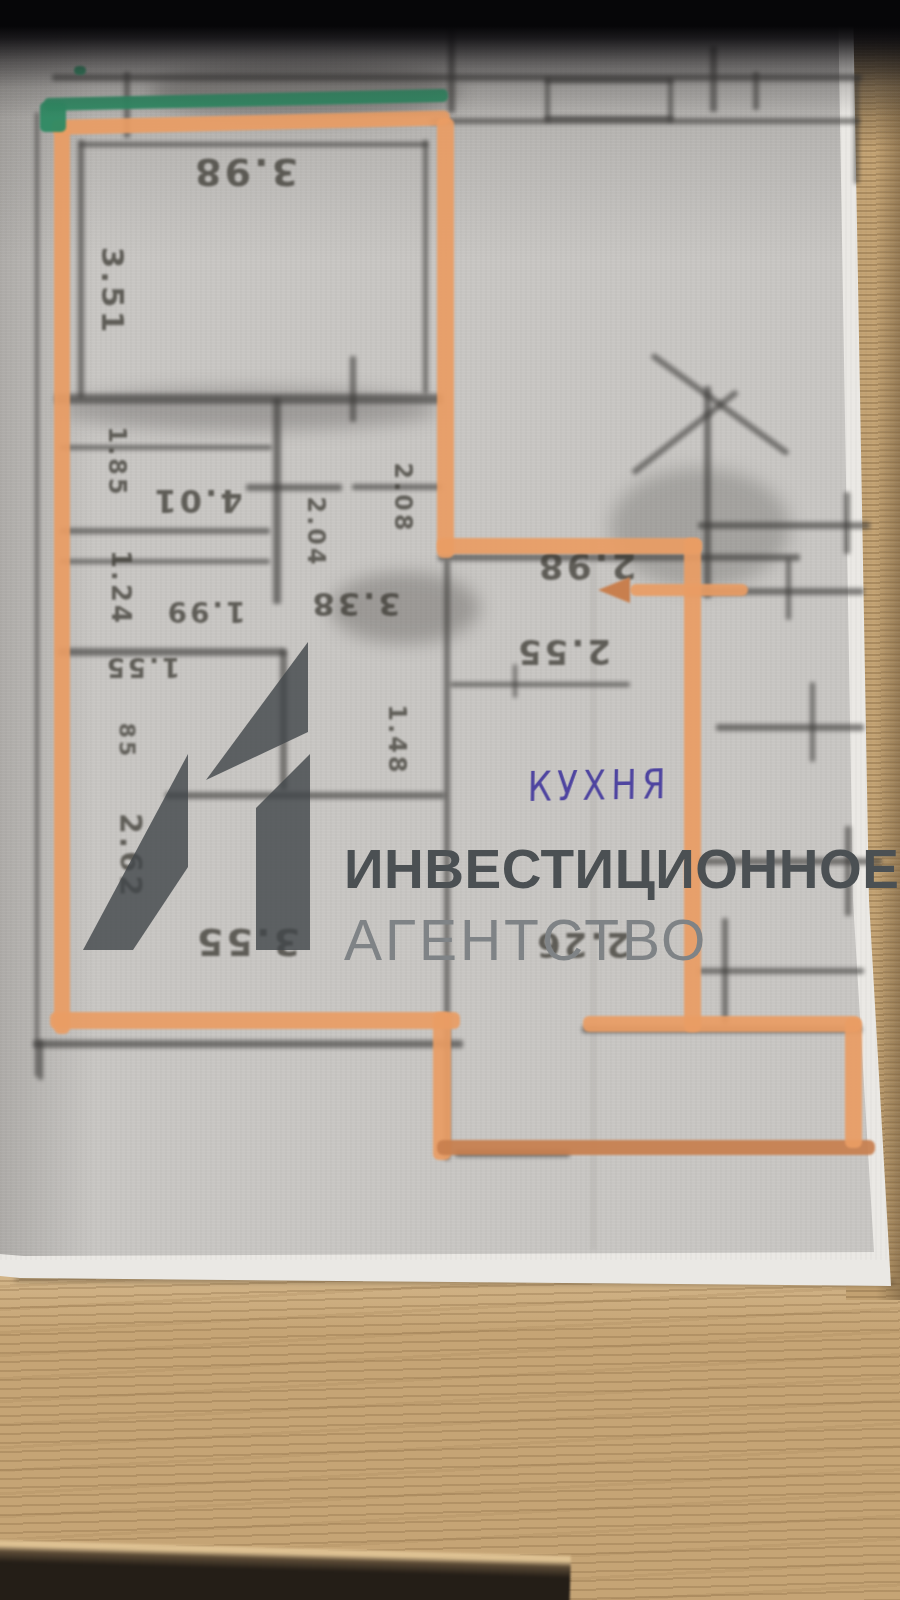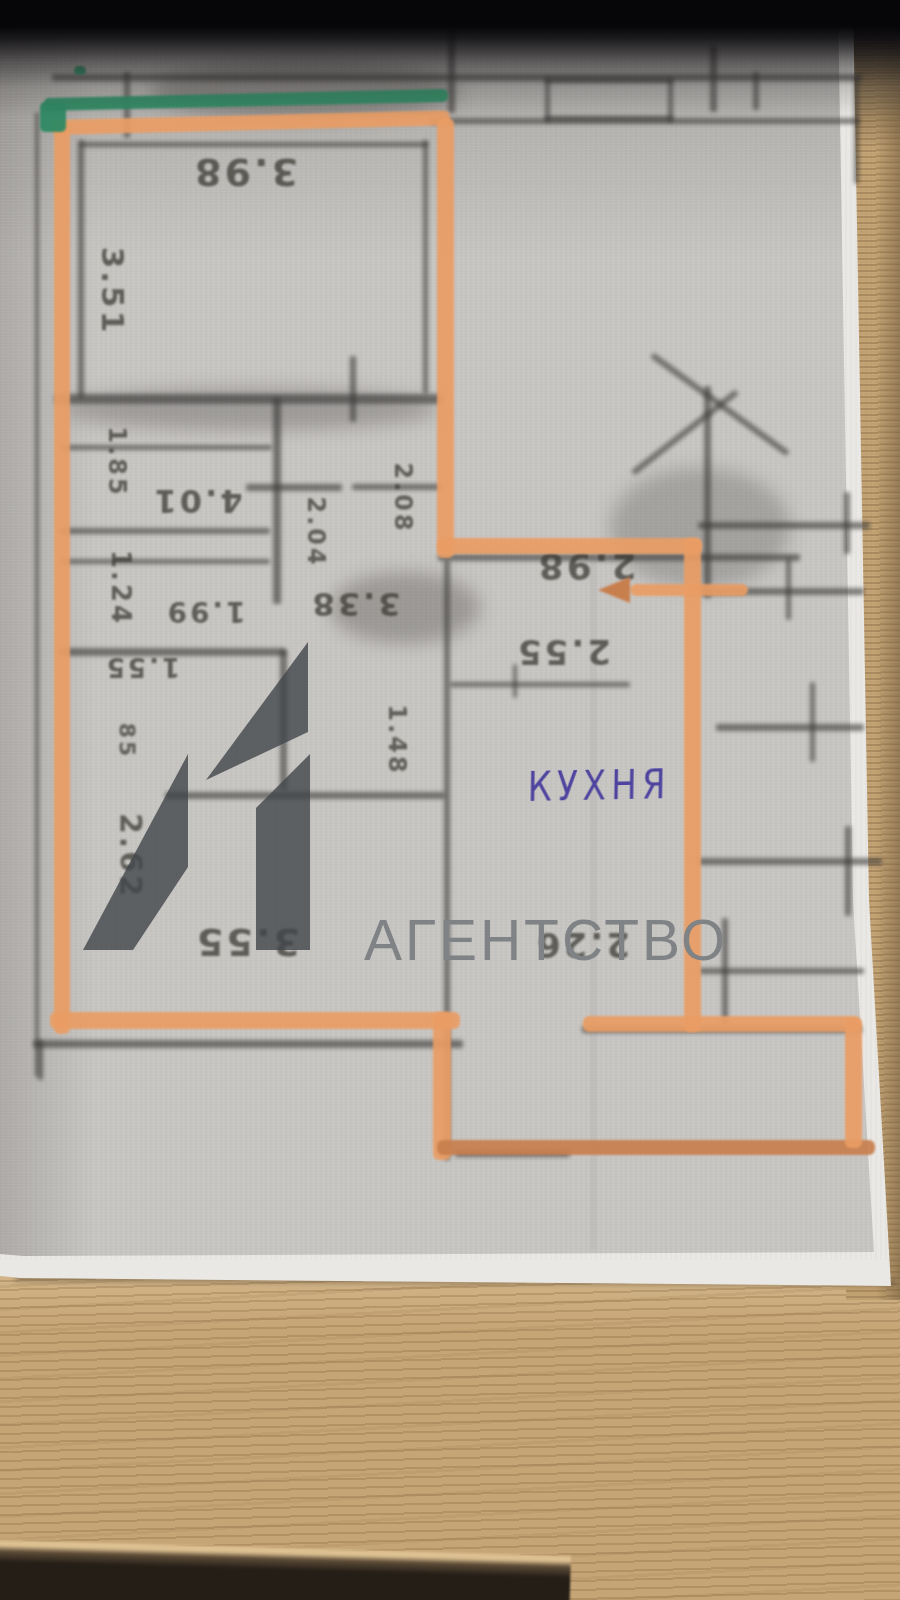--- a/index.html
+++ b/index.html
@@ -80,21 +80,21 @@
     filter:blur(.4px);white-space:nowrap;
   }
   
   #wm-logo{left:48px;top:632px;}
   #wm-line1{
     left:344px;top:842px;font-size:55px;line-height:1;font-weight:700;
     letter-spacing:.5px;color:rgba(66,70,74,.83);white-space:nowrap;
   }
   #wm-line2{
     left:344px;top:912px;font-size:57px;line-height:1;font-weight:400;
-    letter-spacing:3px;color:rgba(124,128,131,.8);white-space:nowrap;margin-left:20px;
+    letter-spacing:3px;color:rgba(124,128,131,.8);white-space:nowrap;
   }
   
   #top-shadow{
     left:0;top:0;width:900px;height:125px;
     background:linear-gradient(180deg, #060608 0 26px, rgba(14,13,16,.92) 38px,
       rgba(30,28,30,.55) 62px, rgba(60,58,58,.22) 88px, rgba(0,0,0,0) 118px);
   }
 </style>
 </head>
 <body>
@@ -207,16 +207,17 @@
       <div class="green-seg" style="left: 74px; top: 66px; width: 12px; height: 9px; background: rgb(46, 138, 99);"></div>
     </div>
 
   <div class="abs" id="kitchen-label" style="color: rgb(78, 68, 160);">КУХНЯ</div>
 
   <svg class="abs" id="wm-logo" width="270" height="325" viewBox="0 0 270 325">
     <polygon points="158,148 260,10 260,100" fill="#41464a" fill-opacity="0.8"></polygon>
     <polygon points="35,318 140,122 140,235 85,318" fill="#41464a" fill-opacity="0.8"></polygon>
     <polygon points="208,318 208,176 262,122 262,318" fill="#41464a" fill-opacity="0.8"></polygon>
   </svg>
+  <div class="abs" id="wm-line1" style="color: rgb(75, 80, 83);">ИНВЕСТИЦИОННОЕ</div>
   <div class="abs" id="wm-line2" style="color: rgb(127, 131, 134);">АГЕНТСТВО</div>
 
   <div class="abs" id="top-shadow"></div>
 </div>
 
 </body></html>

